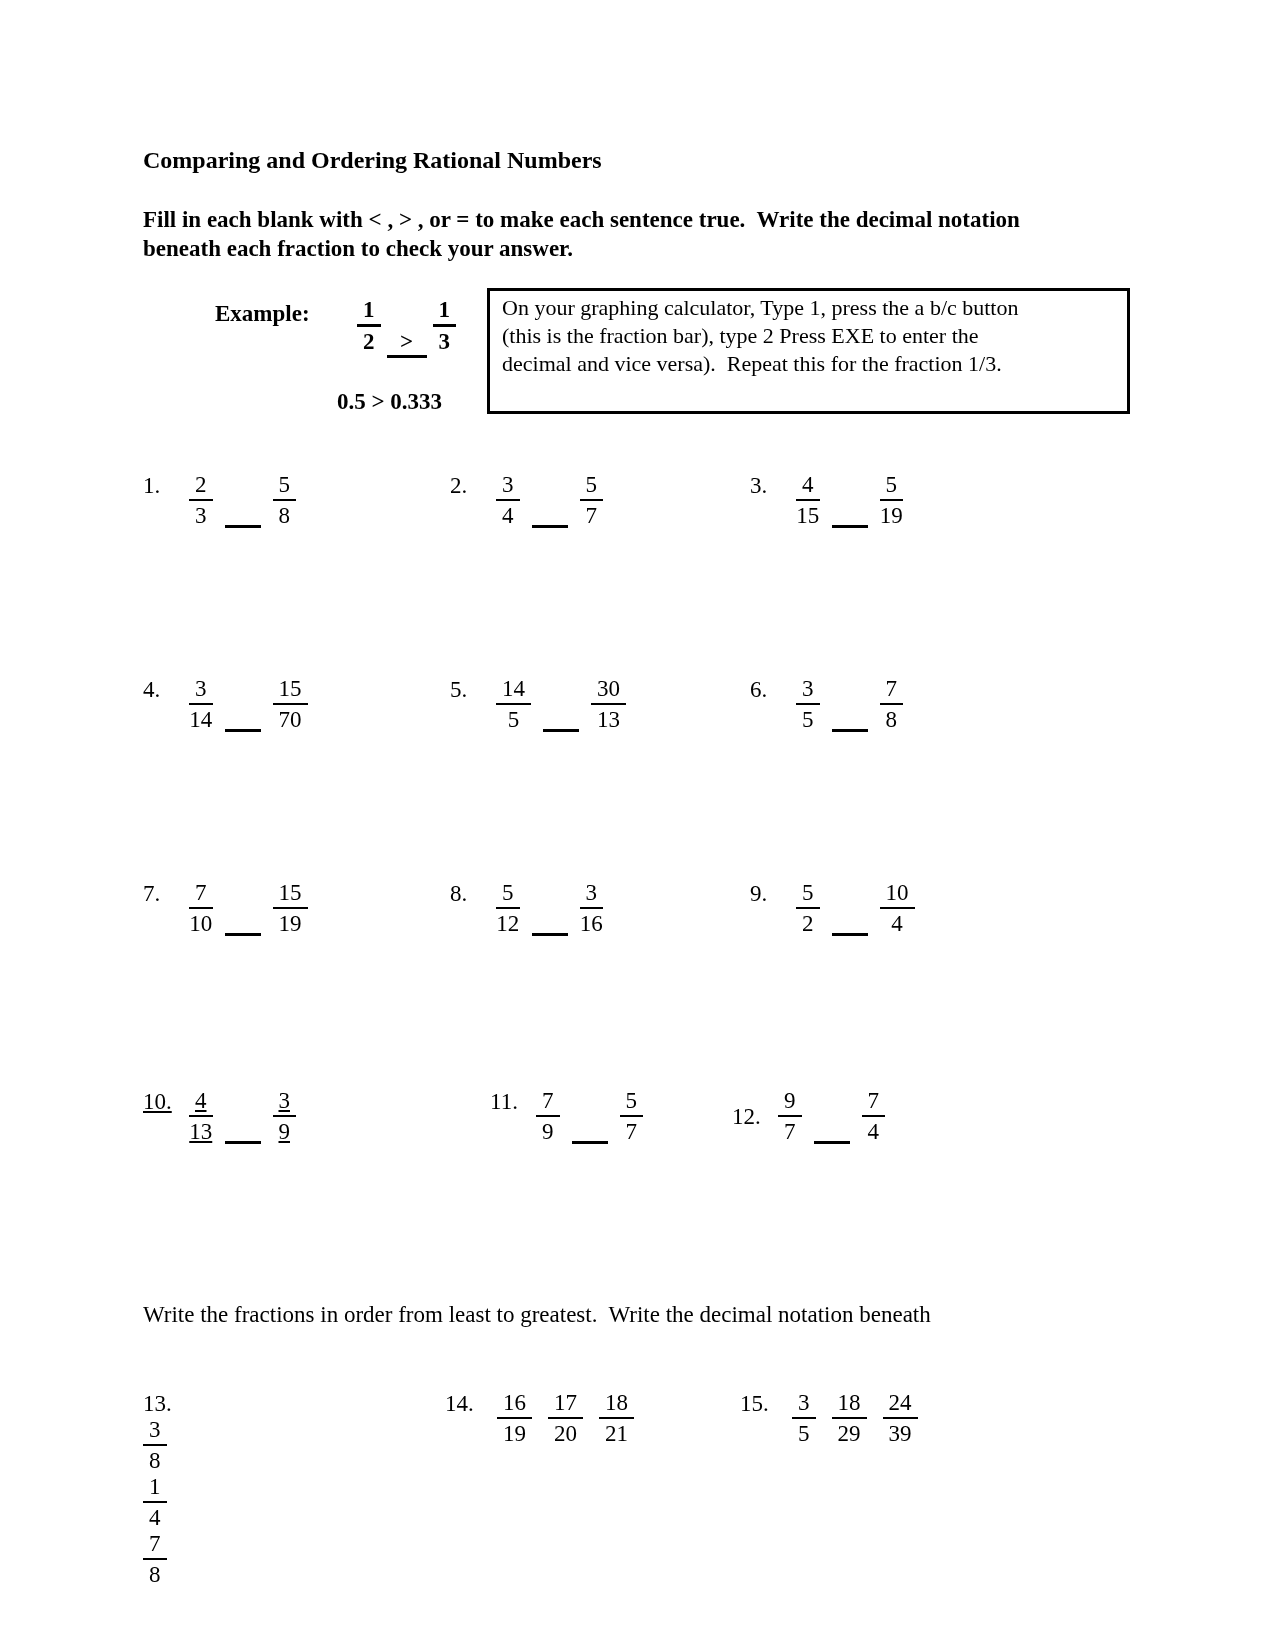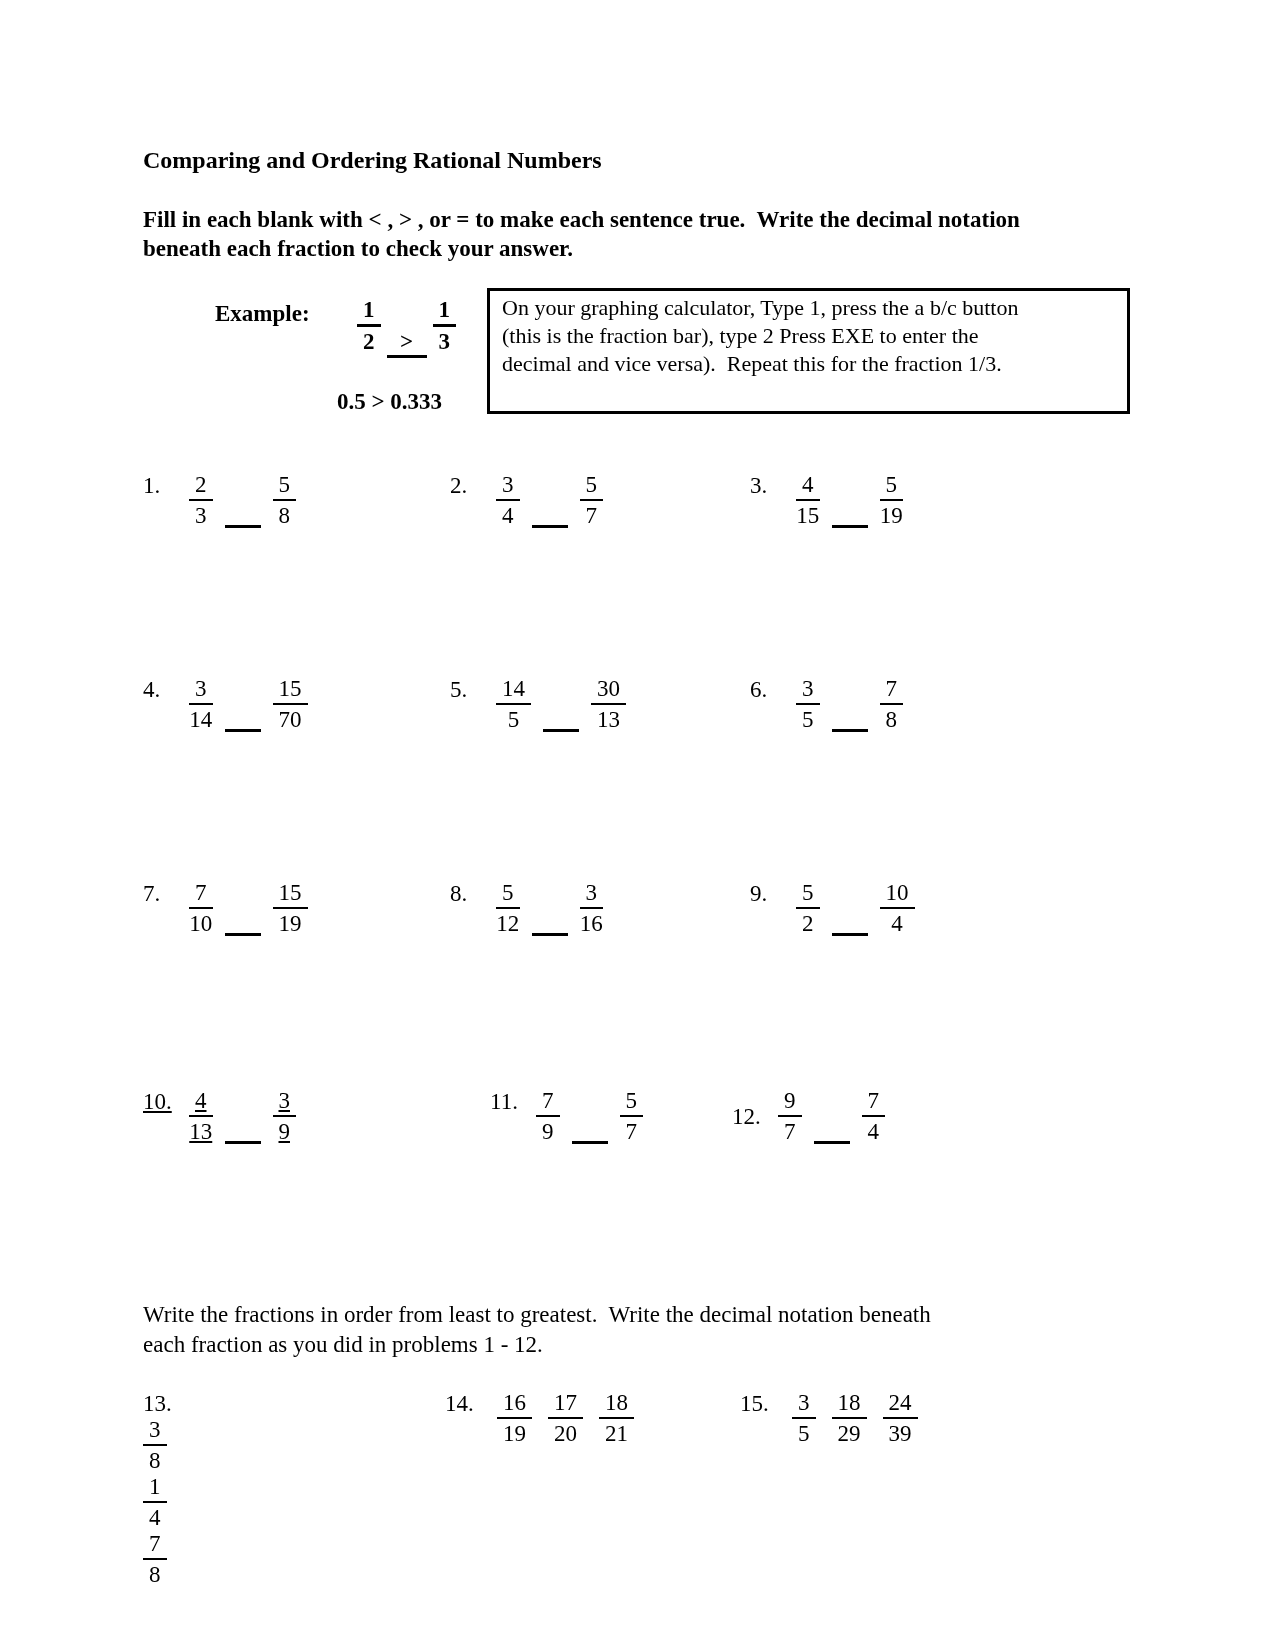--- a/index.html
+++ b/index.html
@@ -236,21 +236,20 @@
       </span>
     <span class="blank"></span>
     <span class="frac">
         <span class="num">7</span>
         <span class="den">4</span>
       </span>
   </div>
 
   <div class="abs sect2" style="left:143px; top:1300px;">
     <div>Write the fractions in order from least to greatest.  Write the decimal notation beneath</div>
-    <div>each fraction as you did in problems 1 - 12.</div>
   </div>
 
   <div class="abs oproblem" style="left:143px; top:1390px;flex-direction:column;">
     <span class="pnum">13.</span>
     <span class="frac">
         <span class="num">3</span>
         <span class="den">8</span>
       </span>
     <span class="frac">
         <span class="num">1</span>

